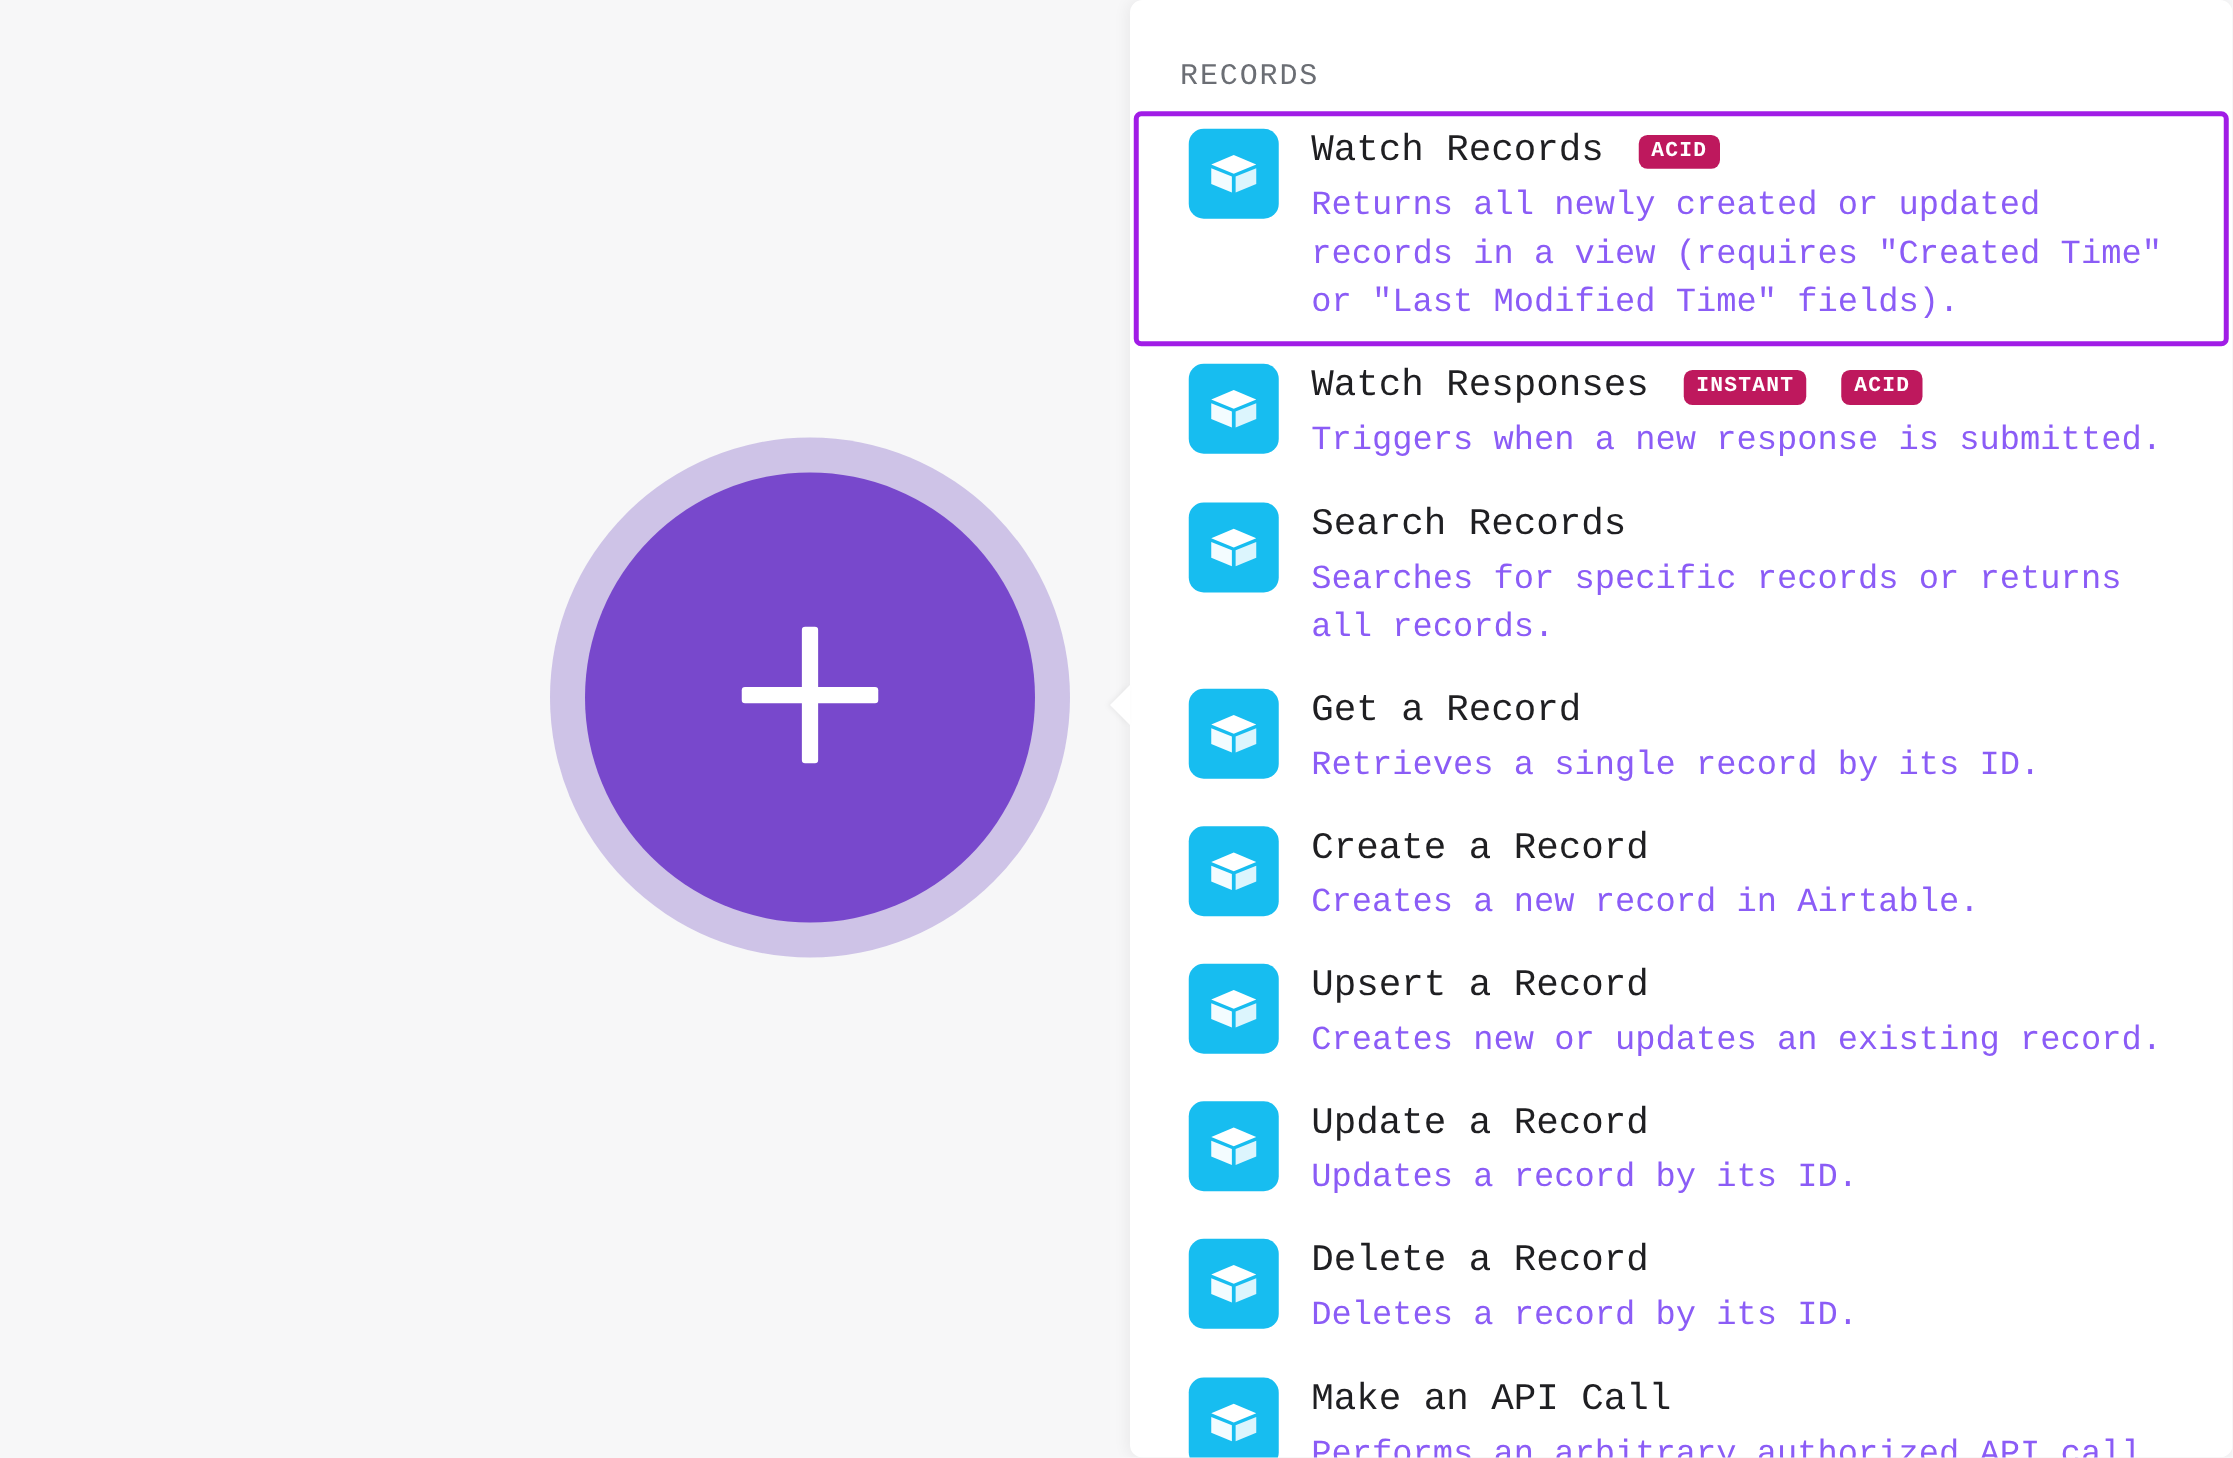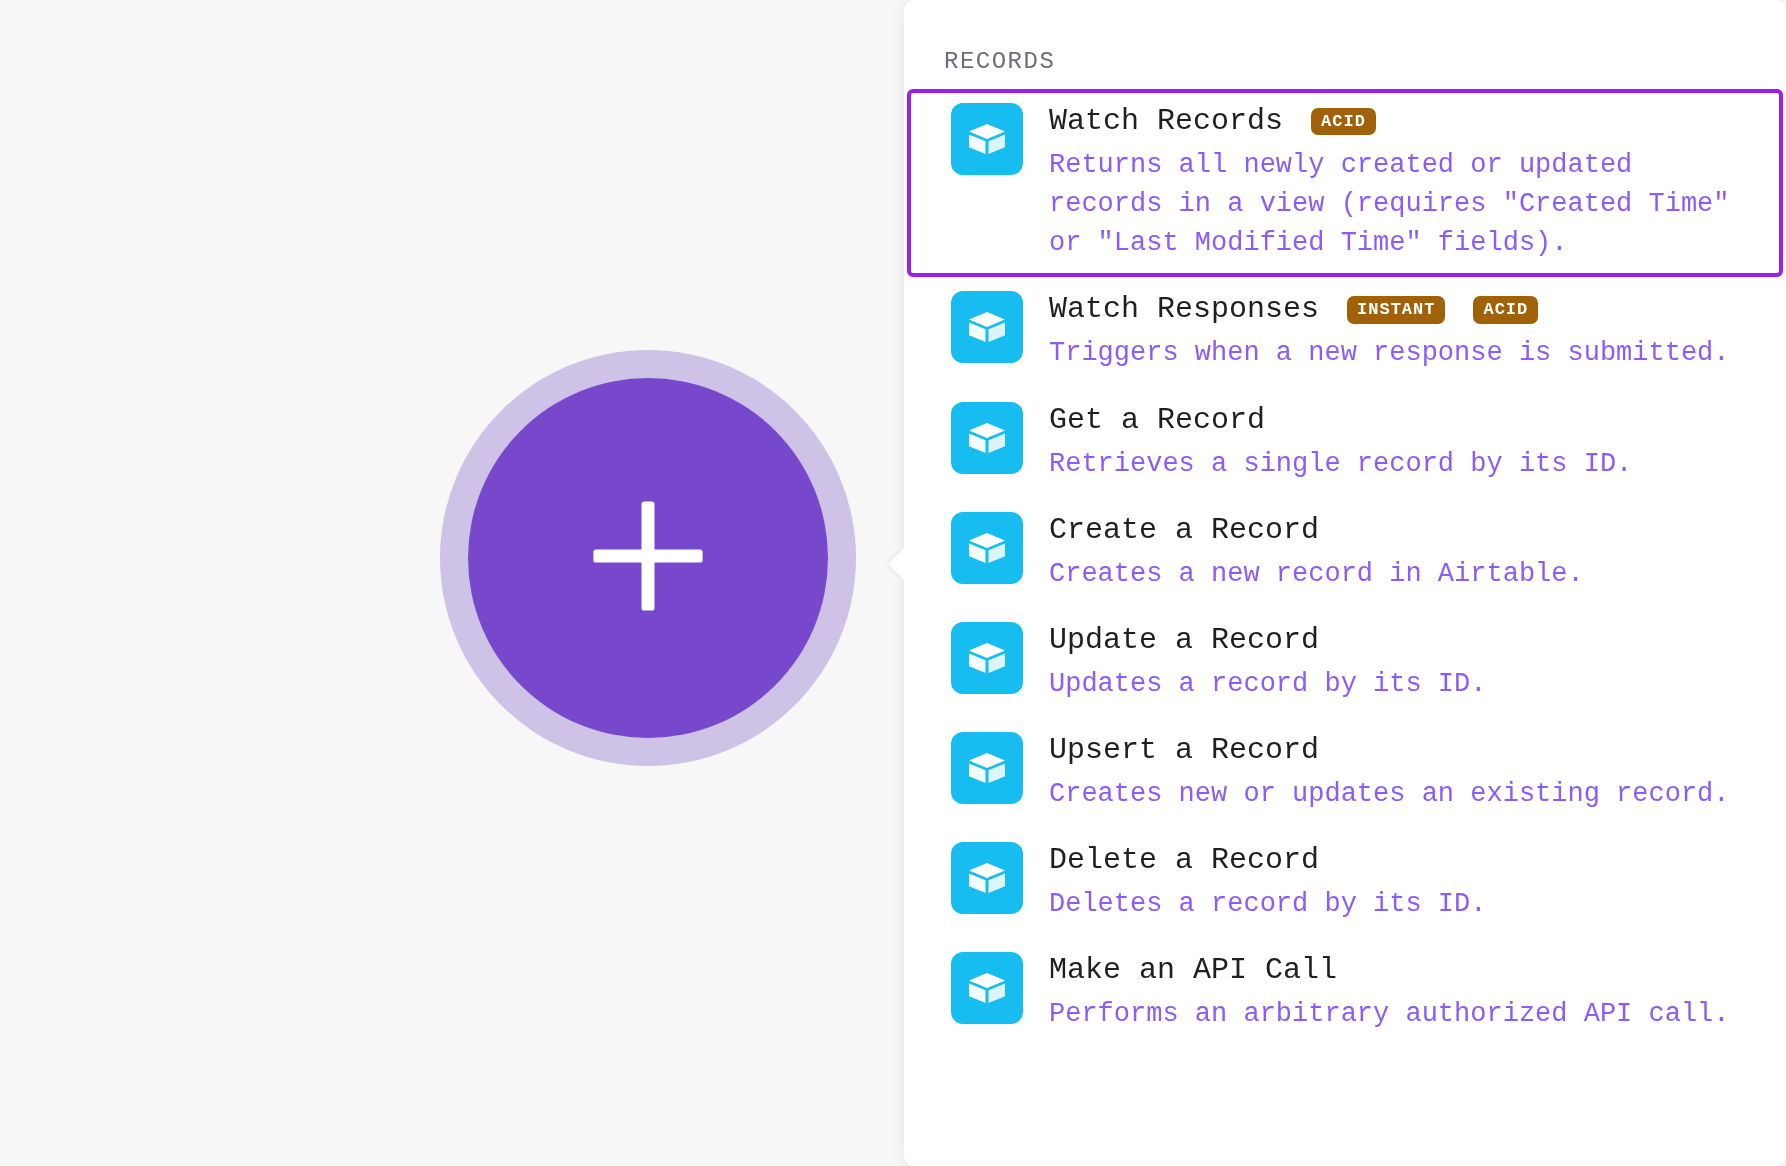--- a/index.html
+++ b/index.html
@@ -113,21 +113,21 @@
       gap: 28px;
     }
     .item-title {
       color: #1f1f22;
       font-size: 30px;
       font-weight: 500;
       line-height: 1.1;
     }
     .pill {
       display: inline-block;
-      background: #a16207;
+      background: #be185d;
       color: #fff;
       font-size: 17px;
       font-weight: 700;
       letter-spacing: 1px;
       padding: 3px 10px 3px 10px;
       border-radius: 7px;
       line-height: 1.25;
     }
     .item-desc {
       margin-top: 8px;
@@ -188,20 +188,37 @@
       <div class="item-body">
         <div class="title-row">
           <span class="item-title">Watch Responses</span>
           <span class="pill">INSTANT</span>
           <span class="pill">ACID</span>
         </div>
         <div class="item-desc">Triggers when a new response is submitted.</div>
       </div>
     </div>
 
+    <div class="item">
+      <div class="item-icon">
+        <svg width="48" height="48" viewBox="0 0 64 64">
+            <g fill="#ffffff">
+              <path d="M32 12 L56 22 L32 32 L8 22 Z"></path>
+              <path d="M8 26 L30 35 L30 52 L8 43 Z" opacity="0.95"></path>
+              <path d="M56 26 L34 35 L34 52 L56 43 Z" opacity="0.85"></path>
+            </g>
+          </svg>
+      </div>
+      <div class="item-body">
+        <div class="title-row">
+          <span class="item-title">Search Records</span>
+        </div>
+        <div class="item-desc">Searches for specific records or returns all records.</div>
+      </div>
+    </div>
 
     <div class="item">
       <div class="item-icon">
         <svg width="48" height="48" viewBox="0 0 64 64">
             <g fill="#ffffff">
               <path d="M32 12 L56 22 L32 32 L8 22 Z"></path>
               <path d="M8 26 L30 35 L30 52 L8 43 Z" opacity="0.95"></path>
               <path d="M56 26 L34 35 L34 52 L56 43 Z" opacity="0.85"></path>
             </g>
           </svg>
@@ -237,56 +254,56 @@
         <svg width="48" height="48" viewBox="0 0 64 64">
             <g fill="#ffffff">
               <path d="M32 12 L56 22 L32 32 L8 22 Z"></path>
               <path d="M8 26 L30 35 L30 52 L8 43 Z" opacity="0.95"></path>
               <path d="M56 26 L34 35 L34 52 L56 43 Z" opacity="0.85"></path>
             </g>
           </svg>
       </div>
       <div class="item-body">
         <div class="title-row">
+          <span class="item-title">Upsert a Record</span>
+        </div>
+        <div class="item-desc">Creates new or updates an existing record.</div>
+      </div>
+    </div>
+
+    <div class="item">
+      <div class="item-icon">
+        <svg width="48" height="48" viewBox="0 0 64 64">
+            <g fill="#ffffff">
+              <path d="M32 12 L56 22 L32 32 L8 22 Z"></path>
+              <path d="M8 26 L30 35 L30 52 L8 43 Z" opacity="0.95"></path>
+              <path d="M56 26 L34 35 L34 52 L56 43 Z" opacity="0.85"></path>
+            </g>
+          </svg>
+      </div>
+      <div class="item-body">
+        <div class="title-row">
           <span class="item-title">Update a Record</span>
         </div>
         <div class="item-desc">Updates a record by its ID.</div>
       </div>
     </div>
 
     <div class="item">
       <div class="item-icon">
         <svg width="48" height="48" viewBox="0 0 64 64">
             <g fill="#ffffff">
               <path d="M32 12 L56 22 L32 32 L8 22 Z"></path>
               <path d="M8 26 L30 35 L30 52 L8 43 Z" opacity="0.95"></path>
               <path d="M56 26 L34 35 L34 52 L56 43 Z" opacity="0.85"></path>
             </g>
           </svg>
       </div>
       <div class="item-body">
         <div class="title-row">
-          <span class="item-title">Upsert a Record</span>
-        </div>
-        <div class="item-desc">Creates new or updates an existing record.</div>
-      </div>
-    </div>
-
-    <div class="item">
-      <div class="item-icon">
-        <svg width="48" height="48" viewBox="0 0 64 64">
-            <g fill="#ffffff">
-              <path d="M32 12 L56 22 L32 32 L8 22 Z"></path>
-              <path d="M8 26 L30 35 L30 52 L8 43 Z" opacity="0.95"></path>
-              <path d="M56 26 L34 35 L34 52 L56 43 Z" opacity="0.85"></path>
-            </g>
-          </svg>
-      </div>
-      <div class="item-body">
-        <div class="title-row">
           <span class="item-title">Delete a Record</span>
         </div>
         <div class="item-desc">Deletes a record by its ID.</div>
       </div>
     </div>
 
   </div>
 
   <div class="items">
 

